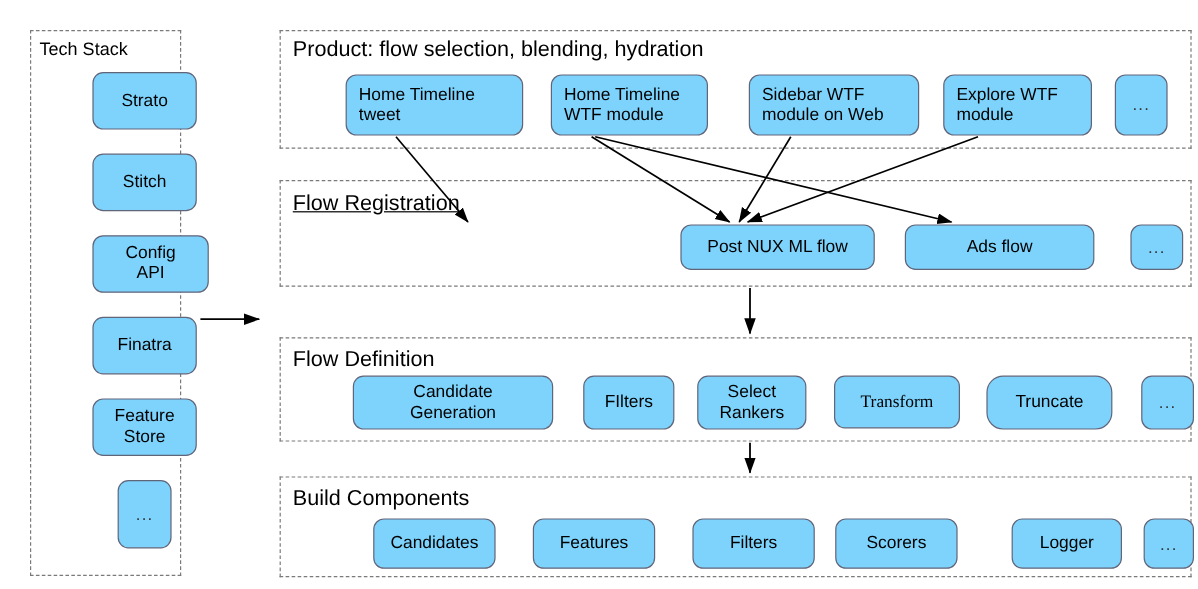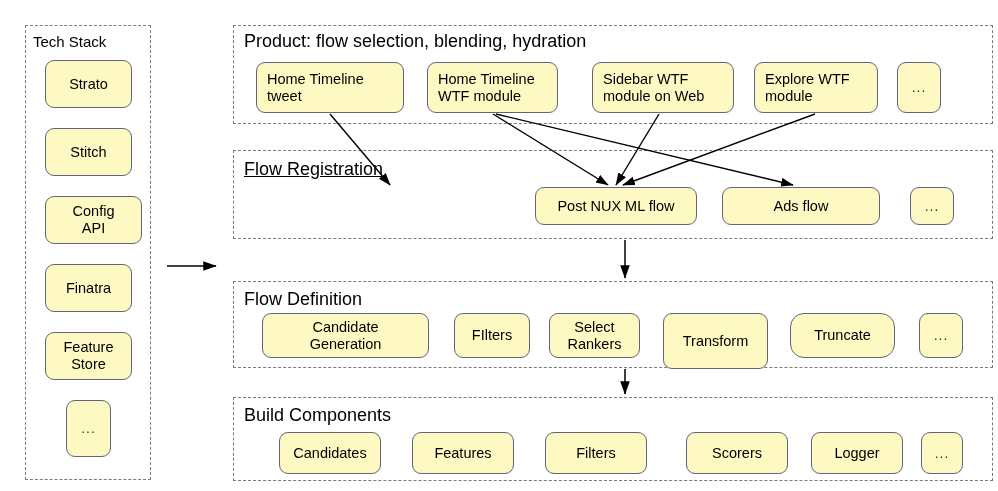--- a/index.html
+++ b/index.html
@@ -27,32 +27,33 @@
   .group-title {
     position: absolute;
     font-size: 18px;
     line-height: 18px;
     color: #000000;
     white-space: nowrap;
   }
   .node {
     position: absolute;
     box-sizing: border-box;
-    background: #fef9c3;
+    background: #7dd3fc;
     border: 1.3px solid #60657a;
     border-radius: 9px;
     font-size: 14.5px;
     line-height: 17px;
     color: #000000;
     display: flex;
     align-items: center;
     justify-content: center;
     text-align: center;
     padding: 2px 18px;
     white-space: pre-line;
+    margin-left: 32px;
   }
   .node.left-align {
     justify-content: flex-start;
     text-align: left;
     padding-left: 10px;
   }
   .node.ellipsis {
     font-size: 14px;
     letter-spacing: 1px;
     color: #333333;
@@ -110,31 +111,31 @@
   <div class="node" style="left:722px; top:187px; width:158px; height:38px;">Ads flow</div>
   <div class="node ellipsis" style="left:910px; top:187px; width:44px; height:38px;">...</div>
 
   <div class="group" style="left:233px; top:281px; width:760px; height:87px;"></div>
   <div class="group-title" style="left:244px; top:290px;">Flow Definition</div>
 
   <div class="node" style="left:262px; top:313px; width:167px; height:45px;">Candidate Generation</div>
   <div class="node" style="left:454px; top:313px; width:76px; height:45px;">FIlters</div>
   <div class="node" style="left:549px; top:313px; width:91px; height:45px;">Select
 Rankers</div>
-  <div class="node" style="left:663px; top:313px; width:105px; height:56px;">Transform</div>
+  <div class="node" style="left:663px; top:313px; width:105px; height:44px;font-family:Liberation Serif, serif;">Transform</div>
   <div class="node" style="left:790px; top:313px; width:105px; height:45px;border-radius:14px;">Truncate</div>
   <div class="node ellipsis" style="left:919px; top:313px; width:44px; height:45px;">...</div>
 
   <div class="group" style="left:233px; top:397px; width:760px; height:84px;"></div>
   <div class="group-title" style="left:244px; top:406px;">Build Components</div>
 
   <div class="node" style="left:279px; top:432px; width:102px; height:42px;">Candidates</div>
   <div class="node" style="left:412px; top:432px; width:102px; height:42px;">Features</div>
   <div class="node" style="left:545px; top:432px; width:102px; height:42px;">Filters</div>
-  <div class="node" style="left:686px; top:432px; width:102px; height:42px;">Scorers</div>
+  <div class="node" style="left:664px; top:432px; width:102px; height:42px;">Scorers</div>
   <div class="node" style="left:811px; top:432px; width:92px; height:42px;">Logger</div>
   <div class="node ellipsis" style="left:921px; top:432px; width:42px; height:42px;">...</div>
 
   <svg class="arrows" viewBox="0 0 998 491">
     <defs>
       <marker id="ah" markerWidth="10" markerHeight="10" refX="8.5" refY="3.2" orient="auto" markerUnits="strokeWidth">
         <path d="M0,0 L9,3.2 L0,6.4 z" fill="#000000"></path>
       </marker>
     </defs>
 

